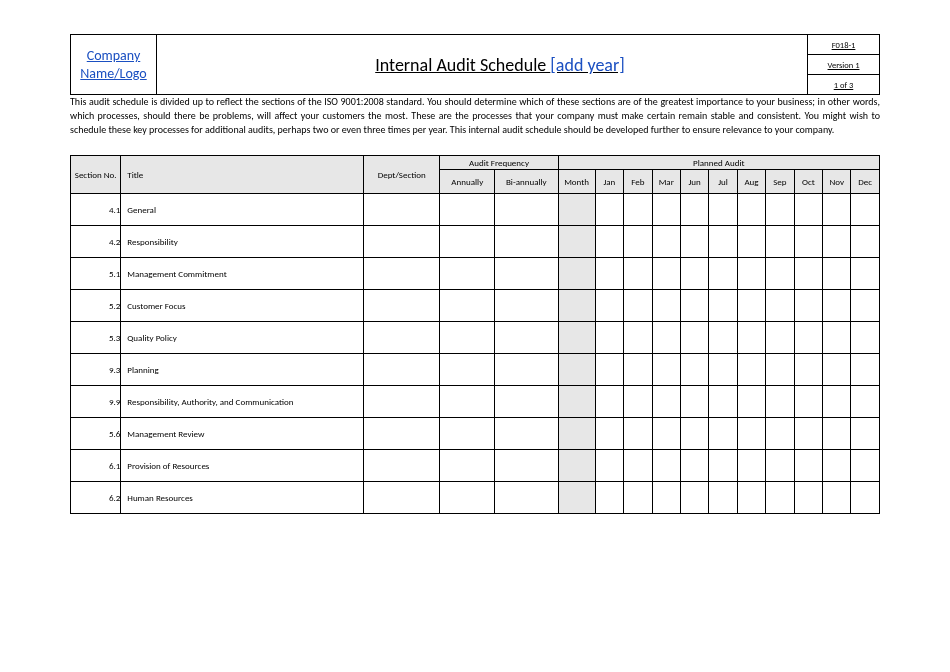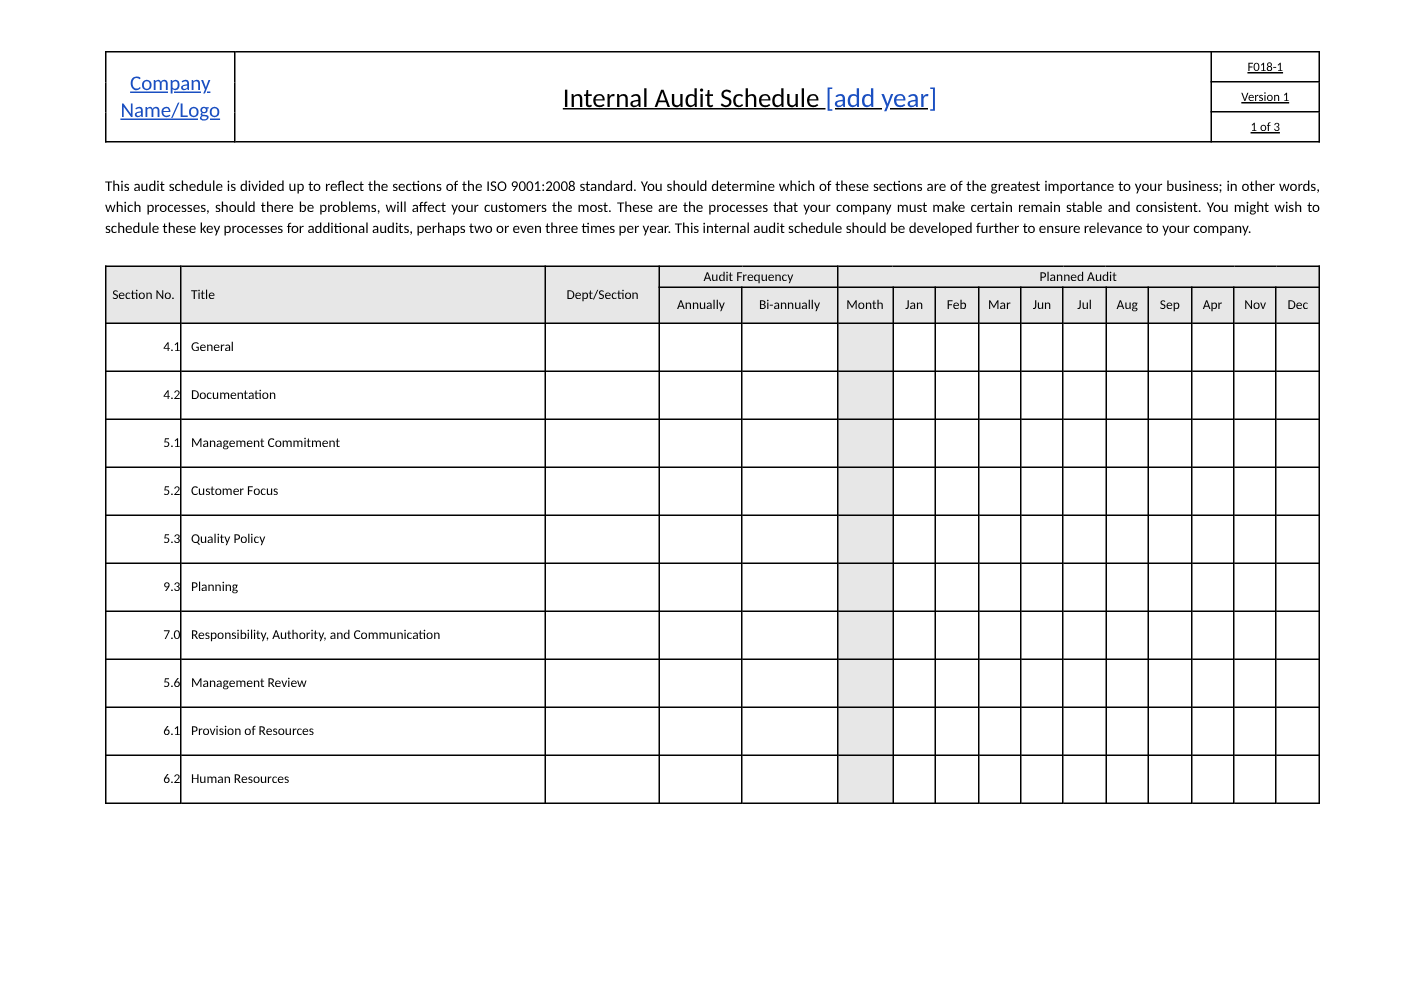--- a/index.html
+++ b/index.html
@@ -6,21 +6,21 @@
     html, body { width: 950px; height: 672px; background: #fff; font-family: Calibri, Arial, sans-serif; color: #000; }
     .page { padding: 34px 70px 30px 70px; }
     
     .hdr { width: 100%; border-collapse: collapse; }
     .hdr td { border: 1px solid #000; text-decoration: underline; }
     .hdr .logo { width: 86px; height: 60px; text-align: center; font-size: 14px; color: #1a4fc1; line-height: 1.25; margin-top: 20px; }
     .hdr .title { text-align: center; font-size: 18px; font-weight: 400; padding-left: 36px; }
     .hdr .title .yr { color: #1a4fc1; }
     .hdr .meta { width: 72px; height: 20px; text-align: center; font-size: 8.5px; }
     
-    .intro { margin-top: 22px; font-size: 10px; line-height: 1.4; text-align: justify; }
+    .intro { font-size: 10px; line-height: 1.4; text-align: justify; }
     
     .sched-wrap { margin-top: 18px; }
     .sched { width: 100%; border-collapse: collapse; table-layout: fixed; }
     .sched th, .sched td { border: 1px solid #000; font-size: 9px; }
     .sched thead th { background: #e7e7e7; font-weight: 400; vertical-align: middle; }
     .sched .h-sec   { width: 46px; height: 38px; margin-top: 16px; }
     .sched .h-title { width: 222px; }
     .sched .h-dept  { width: 70px; }
     .sched .h-freq  { }
     .sched .h-plan  { }
@@ -93,21 +93,21 @@
           <th class="h-ann">Annually</th>
           <th class="h-bi">Bi-annually</th>
           <th class="h-mon">Month</th>
           <th class="h-m">Jan</th>
           <th class="h-m">Feb</th>
           <th class="h-m">Mar</th>
           <th class="h-m">Jun</th>
           <th class="h-m">Jul</th>
           <th class="h-m">Aug</th>
           <th class="h-m">Sep</th>
-          <th class="h-m">Apr</th>
+          <th class="h-m">Oct</th>
           <th class="h-m">Nov</th>
           <th class="h-m">Dec</th>
         </tr>
       </thead>
       <tbody id="sched-body">
           <tr>
             <td class="c-sec">4.1</td>
             <td class="c-title">General</td>
             <td></td>
             <td></td>
@@ -119,21 +119,21 @@
             <td></td>
             <td></td>
             <td></td>
             <td></td>
             <td></td>
             <td></td>
             <td></td>
           </tr>
           <tr>
             <td class="c-sec">4.2</td>
-            <td class="c-title">Documentation</td>
+            <td class="c-title">Responsibility</td>
             <td></td>
             <td></td>
             <td></td>
             <td class="c-month"></td>
             <td></td>
             <td></td>
             <td></td>
             <td></td>
             <td></td>
             <td></td>
@@ -208,21 +208,21 @@
             <td></td>
             <td></td>
             <td></td>
             <td></td>
             <td></td>
             <td></td>
             <td></td>
             <td></td>
           </tr>
           <tr>
-            <td class="c-sec">7.0</td>
+            <td class="c-sec">9.9</td>
             <td class="c-title">Responsibility, Authority, and Communication</td>
             <td></td>
             <td></td>
             <td></td>
             <td class="c-month"></td>
             <td></td>
             <td></td>
             <td></td>
             <td></td>
             <td></td>

